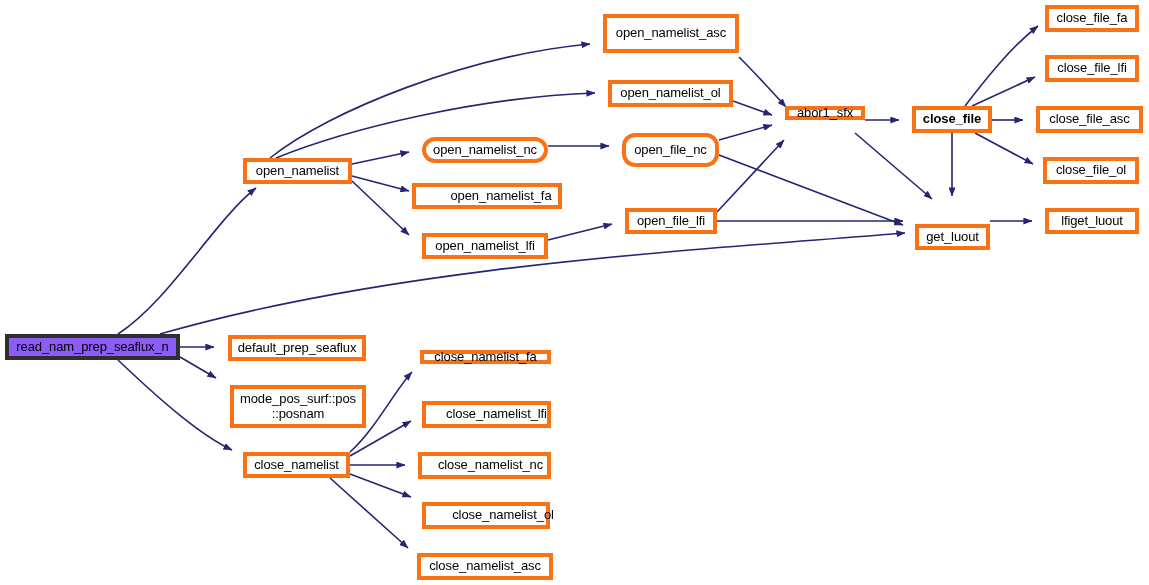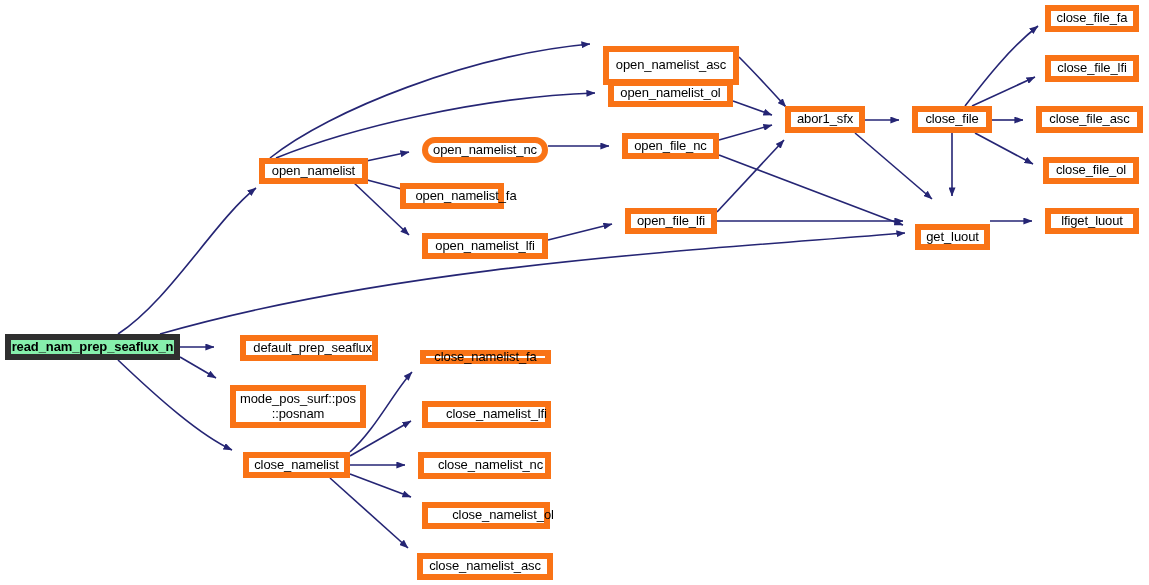--- a/index.html
+++ b/index.html
@@ -19,37 +19,36 @@
     position: absolute;
     left: 0;
     top: 0;
     width: 1149px;
     height: 585px;
     pointer-events: none;
   }
   .node {
     position: absolute;
     box-sizing: border-box;
-    border: 6px solid #f97316;
+    border: 4px solid #f97316;
     background: #ffffff;
     color: #000000;
     font-size: 13px;
     line-height: 1.15;
     display: flex;
     align-items: center;
     justify-content: center;
     text-align: center;
     white-space: pre-line;
     letter-spacing: -0.1px;
     z-index: 2;
   }
   .node.root {
-    background: #86efac;
+    background: #8b5cf6;
     border-color: #2f2f2f;
-    font-weight: bold;
   }
 </style>
 </head>
 <body>
 
 <div id="canvas">
 
   <svg id="edge-layer" viewBox="0 0 1149 585" xmlns="http://www.w3.org/2000/svg">
     <defs>
       <marker id="arrowhead" markerWidth="9" markerHeight="7" refX="8.6" refY="3.5" orient="auto" markerUnits="userSpaceOnUse">
@@ -86,34 +85,34 @@
         <path d="M 350,452 C 375,430 395,390 412,372" fill="none" stroke="#252574" stroke-width="1.6" marker-end="url(#arrowhead)"></path>
         <path d="M 350,456 L 411,421" fill="none" stroke="#252574" stroke-width="1.6" marker-end="url(#arrowhead)"></path>
         <path d="M 350,465 L 405,465" fill="none" stroke="#252574" stroke-width="1.6" marker-end="url(#arrowhead)"></path>
         <path d="M 350,474 L 411,497" fill="none" stroke="#252574" stroke-width="1.6" marker-end="url(#arrowhead)"></path>
         <path d="M 330,478 L 408,548" fill="none" stroke="#252574" stroke-width="1.6" marker-end="url(#arrowhead)"></path>
       </g>
   </svg>
 
   <div id="node-group">
       <div class="node root" style="left: 5px; top: 334px; width: 175px; height: 26px;"><span>read_nam_prep_seaflux_n</span></div>
-      <div class="node" style="left: 243px; top: 158px; width: 109px; height: 26px; margin-left: 16px;"><span>open_namelist</span></div>
-      <div class="node" style="left: 240px; top: 335px; width: 138px; height: 26px; justify-content: flex-end;"><span>default_prep_seaflux</span></div>
+      <div class="node" style="left: 243px; top: 158px; width: 109px; height: 26px;"><span>open_namelist</span></div>
+      <div class="node" style="left: 228px; top: 335px; width: 138px; height: 26px;"><span>default_prep_seaflux</span></div>
       <div class="node" style="left: 230px; top: 385px; width: 136px; height: 43px;"><span>mode_pos_surf::pos
 ::posnam</span></div>
       <div class="node" style="left: 243px; top: 452px; width: 107px; height: 26px;"><span>close_namelist</span></div>
       <div class="node" style="left: 422px; top: 137px; width: 126px; height: 26px; border-radius: 13px;"><span>open_namelist_nc</span></div>
-      <div class="node" style="left: 400px; top: 183px; width: 104px; height: 26px; padding-left: 28px;"><span>open_namelist_fa</span></div>
+      <div class="node" style="left: 412px; top: 183px; width: 150px; height: 26px; padding-left: 28px;"><span>open_namelist_fa</span></div>
       <div class="node" style="left: 422px; top: 233px; width: 126px; height: 26px;"><span>open_namelist_lfi</span></div>
-      <div class="node" style="left: 603px; top: 14px; width: 136px; height: 39px; margin-top: 32px;"><span>open_namelist_asc</span></div>
+      <div class="node" style="left: 603px; top: 14px; width: 136px; height: 39px;"><span>open_namelist_asc</span></div>
       <div class="node" style="left: 608px; top: 80px; width: 125px; height: 27px;"><span>open_namelist_ol</span></div>
-      <div class="node" style="left: 622px; top: 133px; width: 97px; height: 26px;"><span>open_file_nc</span></div>
+      <div class="node" style="left: 622px; top: 133px; width: 97px; height: 34px; border-radius: 13px;"><span>open_file_nc</span></div>
       <div class="node" style="left: 625px; top: 208px; width: 92px; height: 26px;"><span>open_file_lfi</span></div>
-      <div class="node" style="left: 785px; top: 106px; width: 80px; height: 27px;"><span>abor1_sfx</span></div>
-      <div class="node" style="left: 912px; top: 106px; width: 80px; height: 27px;"><span>close_file</span></div>
+      <div class="node" style="left: 785px; top: 106px; width: 80px; height: 14px;"><span>abor1_sfx</span></div>
+      <div class="node" style="left: 912px; top: 106px; width: 80px; height: 27px; font-weight: bold;"><span>close_file</span></div>
       <div class="node" style="left: 915px; top: 208px; width: 75px; height: 26px; margin-top: 16px;"><span>get_luout</span></div>
       <div class="node" style="left: 1045px; top: 208px; width: 94px; height: 26px;"><span>lfiget_luout</span></div>
       <div class="node" style="left: 1045px; top: 5px; width: 94px; height: 27px;"><span>close_file_fa</span></div>
       <div class="node" style="left: 1045px; top: 55px; width: 94px; height: 27px;"><span>close_file_lfi</span></div>
       <div class="node" style="left: 1036px; top: 106px; width: 107px; height: 27px;"><span>close_file_asc</span></div>
       <div class="node" style="left: 1043px; top: 157px; width: 96px; height: 27px;"><span>close_file_ol</span></div>
       <div class="node" style="left: 420px; top: 350px; width: 131px; height: 14px;"><span>close_namelist_fa</span></div>
       <div class="node" style="left: 422px; top: 401px; width: 129px; height: 27px; padding-left: 20px;"><span>close_namelist_lfi</span></div>
       <div class="node" style="left: 418px; top: 452px; width: 133px; height: 27px; padding-left: 12px;"><span>close_namelist_nc</span></div>
       <div class="node" style="left: 422px; top: 502px; width: 128px; height: 27px; padding-left: 34px;"><span>close_namelist_ol</span></div>

